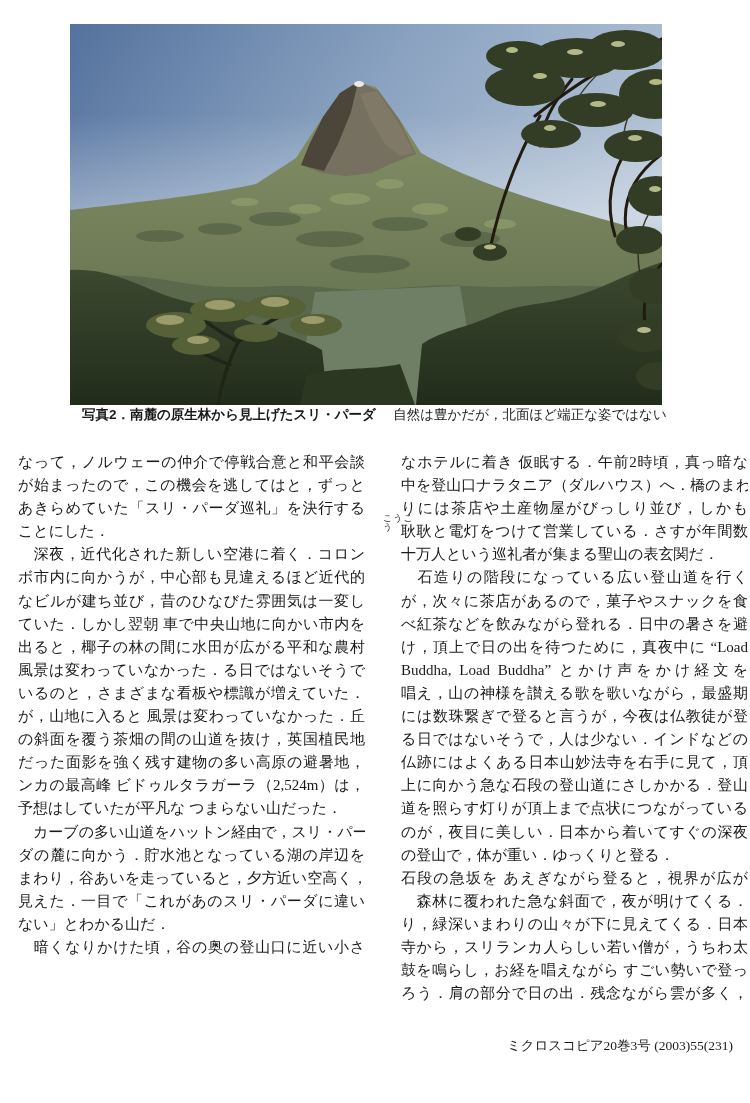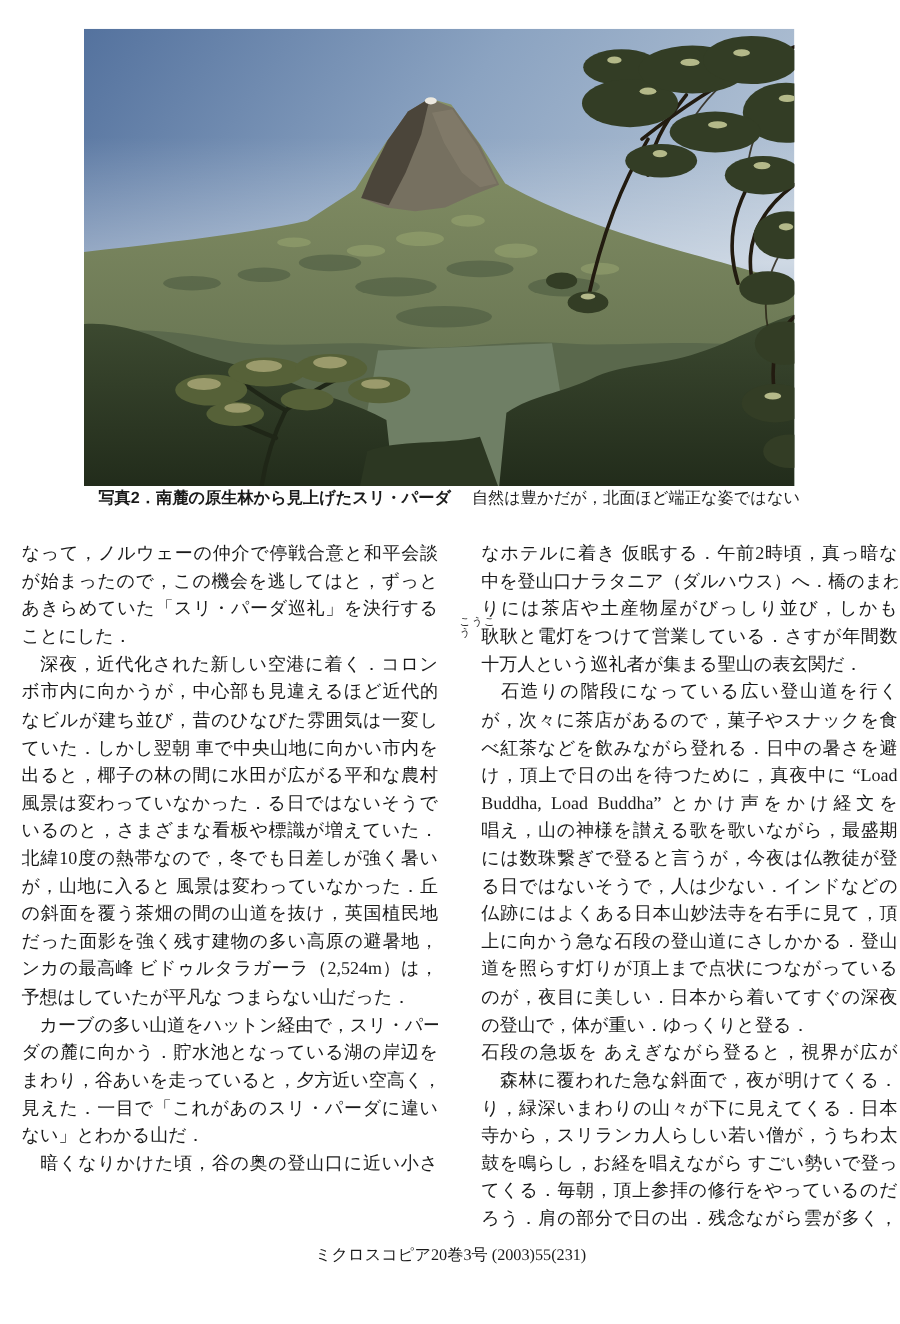--- a/index.html
+++ b/index.html
@@ -38,21 +38,21 @@
     overflow:hidden;white-space:nowrap;
   }
   .tline.noj{text-align-last:left;}
   .furigana{
     position:absolute;left:383px;top:514px;width:31px;
     font-size:9px;line-height:9px;text-align:left;
     letter-spacing:1px;color:#222;
   }
   .footer{
     position:absolute;left:18px;top:1038px;width:715px;
-    display:flex;justify-content:center;
+    display:flex;justify-content:flex-end;
     font-size:13.5px;line-height:16px;
   }
 </style>
 </head>
 <body>
 
 <div class="page">
 
   <figure class="photo">
     <svg viewBox="0 0 592 381" preserveAspectRatio="none">
@@ -203,21 +203,20 @@
         <div class="tline">が始まったので，この機会を逃してはと，ずっと</div>
         <div class="tline">あきらめていた「スリ・パーダ巡礼」を決行する</div>
         <div class="tline noj">ことにした．</div>
         <div class="tline">　深夜，近代化された新しい空港に着く．コロン</div>
         <div class="tline">ボ市内に向かうが，中心部も見違えるほど近代的</div>
         <div class="tline">なビルが建ち並び，昔のひなびた雰囲気は一変し</div>
         <div class="tline">ていた．しかし翌朝 車で中央山地に向かい市内を</div>
         <div class="tline">出ると，椰子の林の間に水田が広がる平和な農村</div>
         <div class="tline">風景は変わっていなかった．る日ではないそうで</div>
         <div class="tline">いるのと，さまざまな看板や標識が増えていた．</div>
-        <div class="tline">北緯10度の熱帯なので，冬でも日差しが強く暑い</div>
         <div class="tline">が，山地に入ると 風景は変わっていなかった．丘</div>
         <div class="tline">の斜面を覆う茶畑の間の山道を抜け，英国植民地</div>
         <div class="tline">だった面影を強く残す建物の多い高原の避暑地，</div>
         <div class="tline">ンカの最高峰 ビドゥルタラガーラ（2,524m）は，</div>
         <div class="tline noj">予想はしていたが平凡な つまらない山だった．</div>
         <div class="tline">　カーブの多い山道をハットン経由で，スリ・パー</div>
         <div class="tline">ダの麓に向かう．貯水池となっている湖の岸辺を</div>
         <div class="tline">まわり，谷あいを走っていると，夕方近い空高く，</div>
         <div class="tline">見えた．一目で「これがあのスリ・パーダに違い</div>
         <div class="tline noj">ない」とわかる山だ．</div>
@@ -241,21 +240,20 @@
         <div class="tline">仏跡にはよくある日本山妙法寺を右手に見て，頂</div>
         <div class="tline">上に向かう急な石段の登山道にさしかかる．登山</div>
         <div class="tline">道を照らす灯りが頂上まで点状につながっている</div>
         <div class="tline">のが，夜目に美しい．日本から着いてすぐの深夜</div>
         <div class="tline noj">の登山で，体が重い．ゆっくりと登る．</div>
         <div class="tline">石段の急坂を あえぎながら登ると，視界が広が</div>
         <div class="tline">　森林に覆われた急な斜面で，夜が明けてくる．</div>
         <div class="tline">り，緑深いまわりの山々が下に見えてくる．日本</div>
         <div class="tline">寺から，スリランカ人らしい若い僧が，うちわ太</div>
         <div class="tline">鼓を鳴らし，お経を唱えながら すごい勢いで登っ</div>
-        <div class="tline">てくる．毎朝，頂上参拝の修行をやっているのだ</div>
         <div class="tline">ろう．肩の部分で日の出．残念ながら雲が多く，</div>
       </div>
   </div>
 
   <div class="furigana">こうこう</div>
 
   <div class="footer">
     <span>ミクロスコピア20巻3号 (2003)</span>
     <span>55(231)</span>
   </div>

